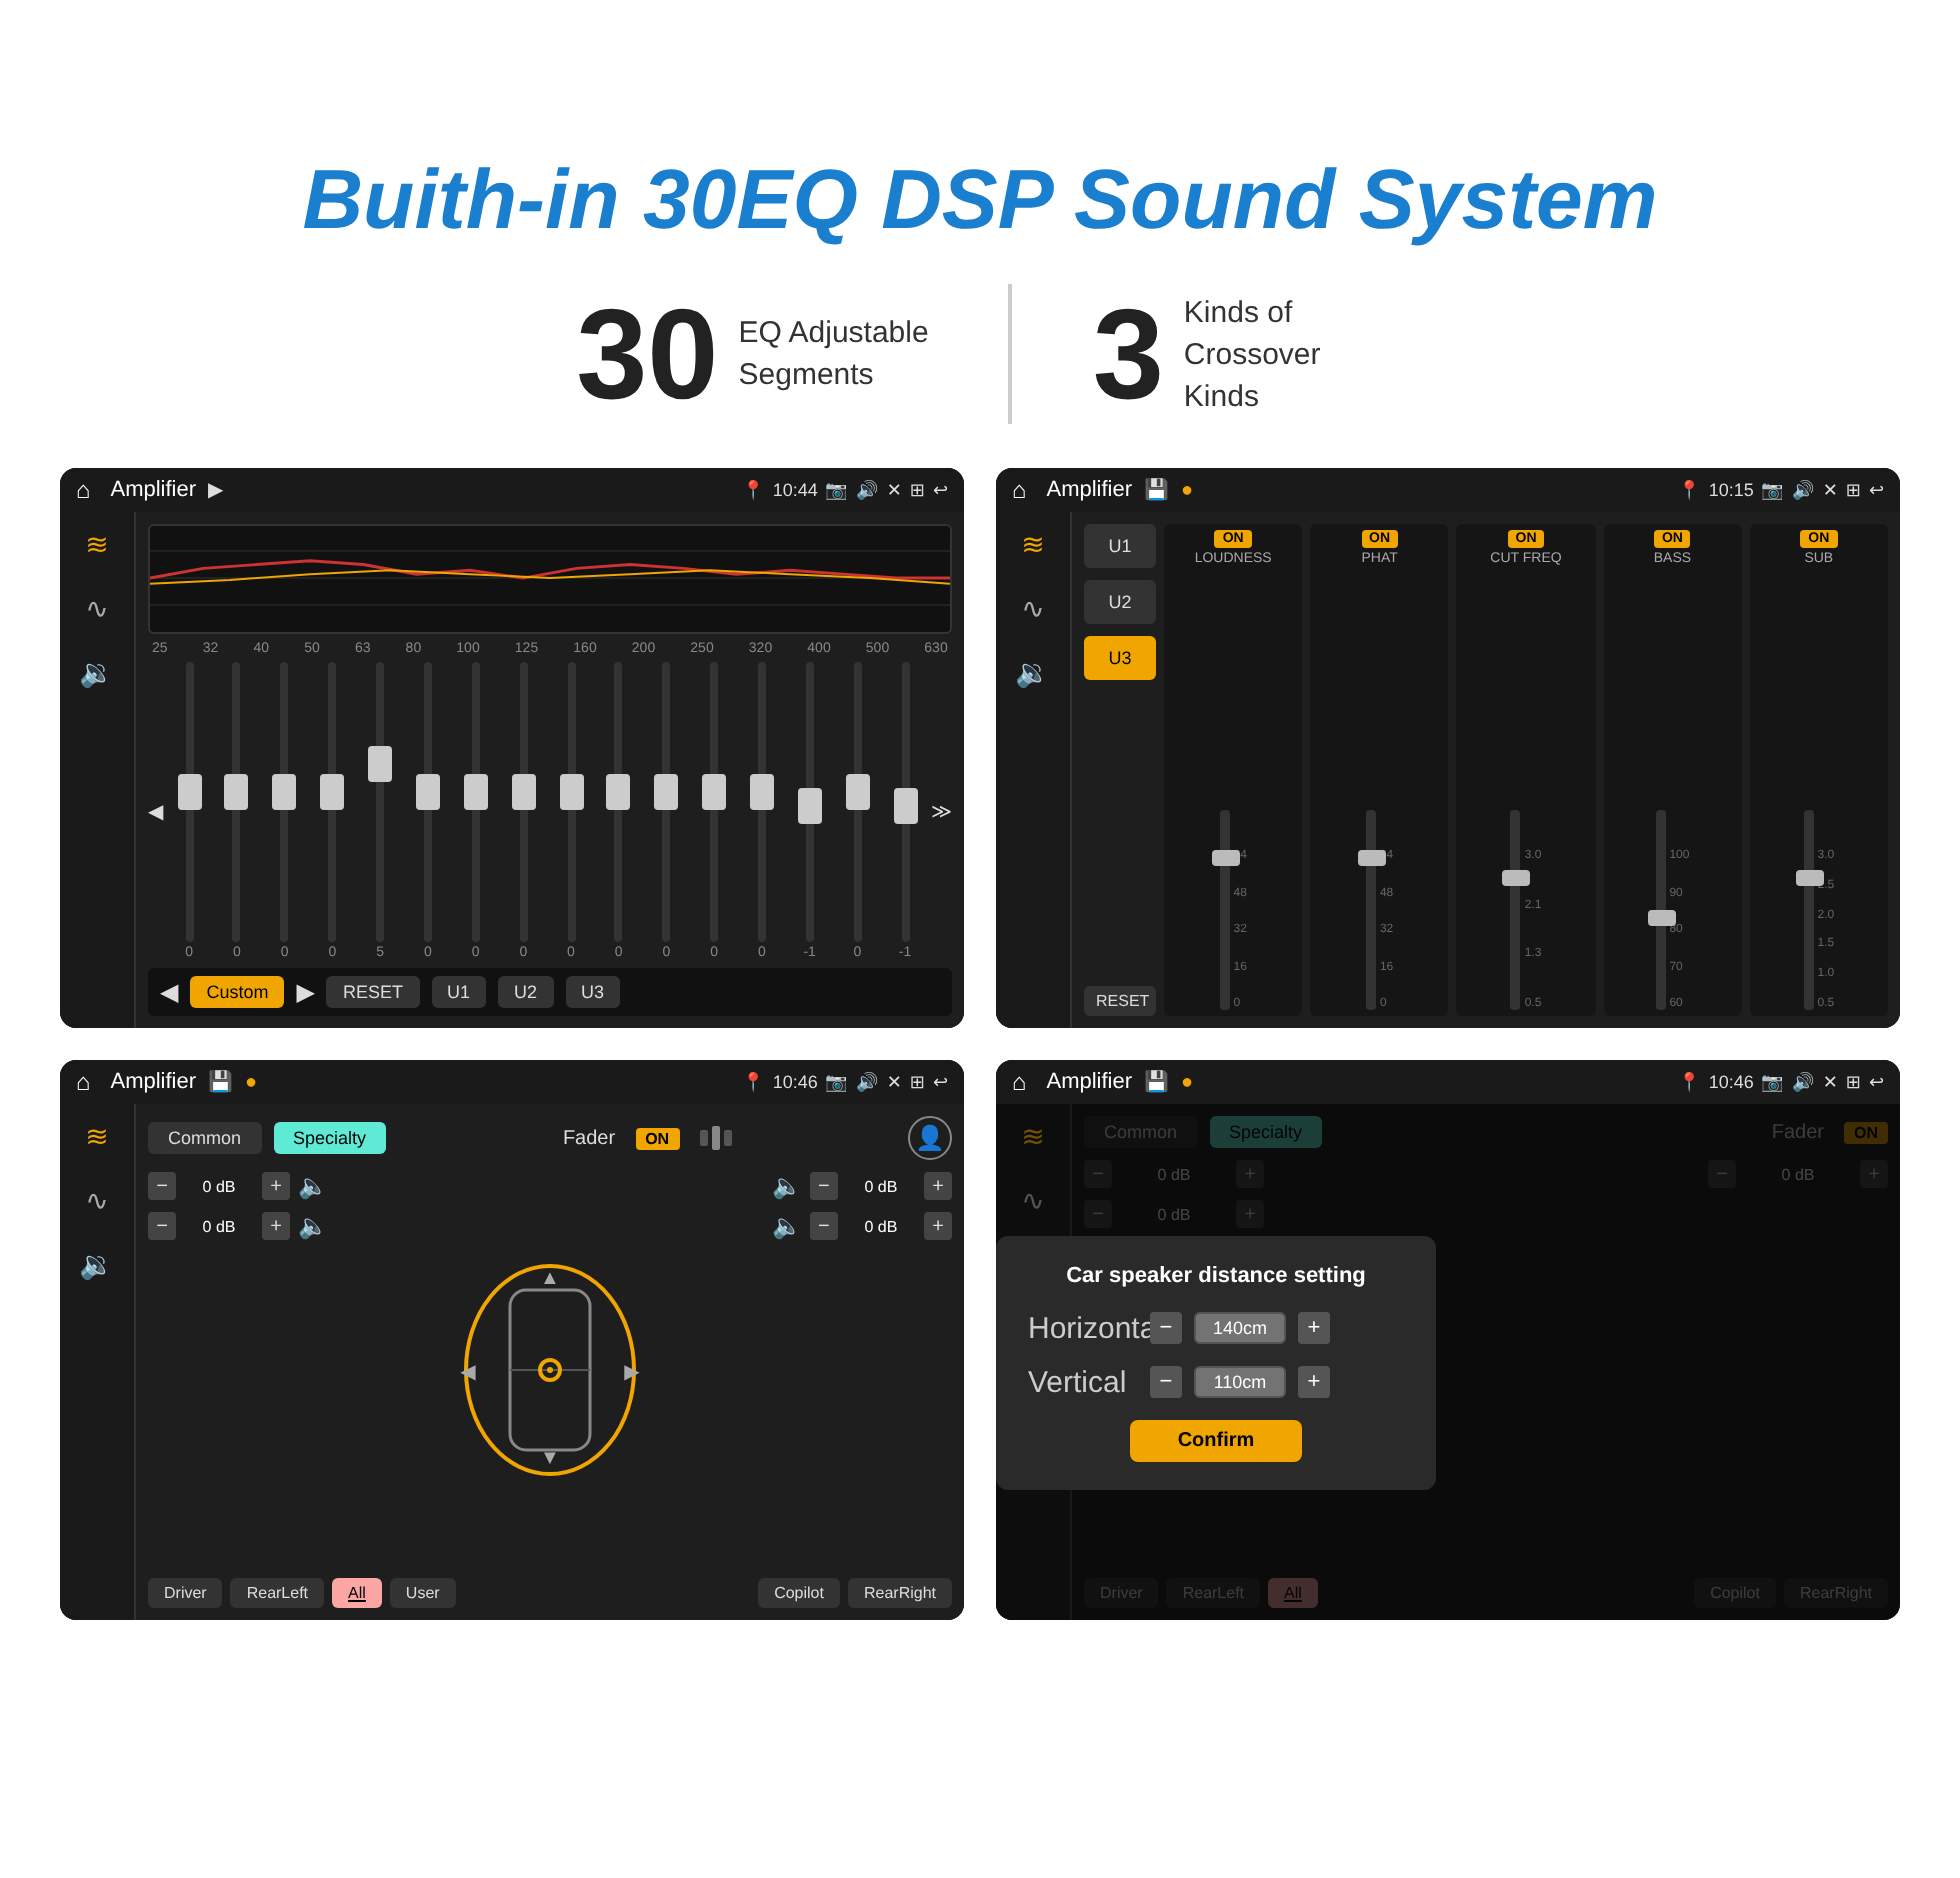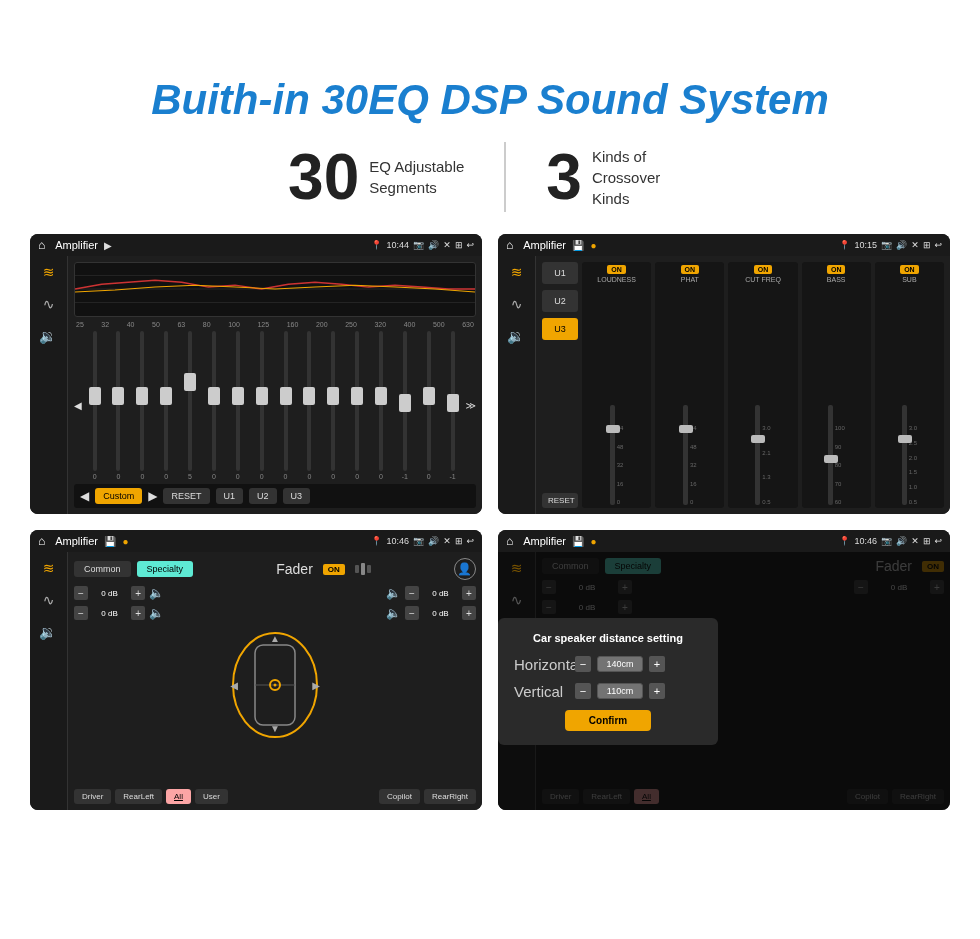--- a/index.html
+++ b/index.html
@@ -348,21 +348,21 @@
       border-radius: 3px;
       padding: 3px 10px;
       font-size: 9px;
       cursor: pointer;
     }
 
     .tab-btn.active { background: #5eead4; color: #000; }
 
     .fader-label {
       margin-left: auto;
-      font-size: 14px;
+      font-size: 10px;
       color: #ddd;
     }
 
     .on-badge {
       background: #f0a500;
       color: #000;
       font-size: 8px;
       font-weight: bold;
       padding: 1px 5px;
       border-radius: 2px;

